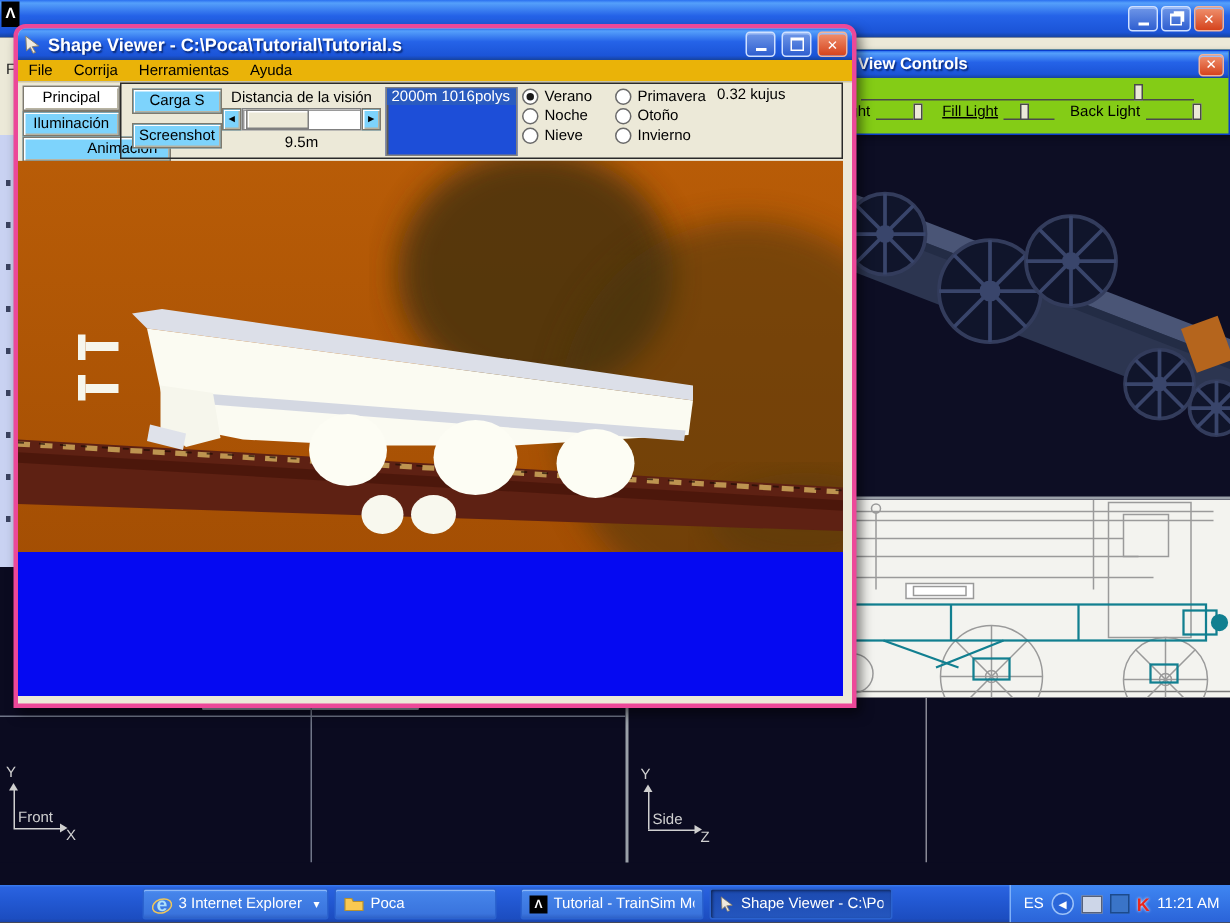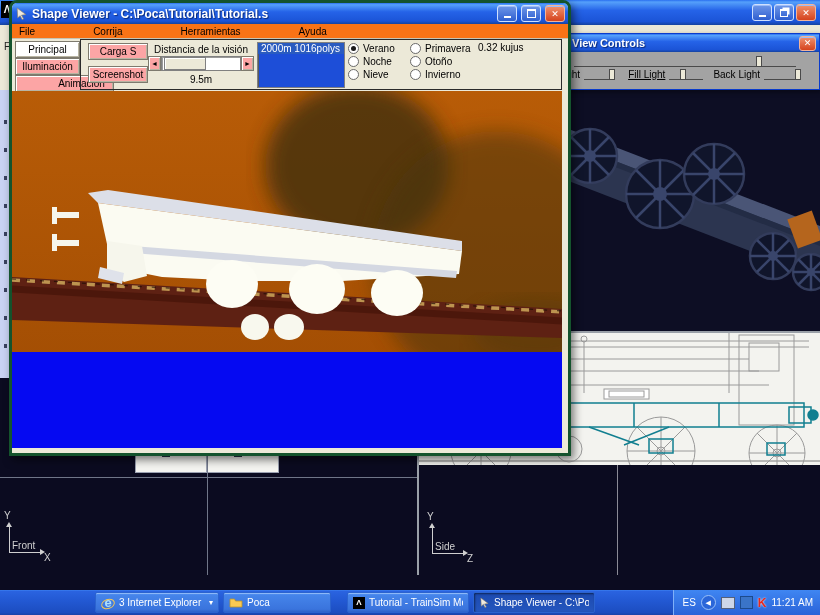--- a/index.html
+++ b/index.html
@@ -11,31 +11,31 @@
   .xp-blue{background:linear-gradient(180deg,#2a6ff0 0%,#55a0fb 8%,#2563e8 42%,#1b54d7 86%,#16439f 100%);}
   .tan{background:#ece9d8;}
   .capbtn{width:18px;height:15px;border-radius:3px;border:1px solid #cfe0ff;
           background:linear-gradient(180deg,#6f97e8,#2f5fd0);display:flex;align-items:center;
           justify-content:center;color:#fff;font-size:9px;box-shadow:inset 0 1px 0 #9dbcf6;}
   .capbtn.close{background:linear-gradient(180deg,#f0926f,#d5431d);border-color:#f3b49a;}
   .gl-min{width:7px;height:2px;background:#fff;margin-top:7px;}
   .gl-max{width:7px;height:6px;border:1px solid #fff;border-top-width:2px;}
   .gl-restore{width:6px;height:5px;border:1px solid #fff;border-top-width:2px;box-shadow:2px -2px 0 -0.5px #fff;}
 
-  .btn-classic{background:#fca5a5;border:1px solid #7e7a6e;box-shadow:inset 1px 1px 0 #fff,inset -1px -1px 0 #b8b4a2;
+  .btn-classic{background:#7dd3fc;border:1px solid #7e7a6e;box-shadow:inset 1px 1px 0 #fff,inset -1px -1px 0 #b8b4a2;
                display:flex;align-items:center;justify-content:center;font-size:10px;color:#000;}
   .btn-classic.active{background:#ffffff;}
 
   
-  .sv-window{left:9px;top:0;width:556px;height:450px;border:3px solid #14532d;border-radius:8px 8px 0 0;
+  .sv-window{left:9px;top:16px;width:556px;height:450px;border:3px solid #ec4899;border-radius:8px 8px 0 0;
              box-shadow:3px 4px 8px rgba(0,0,0,.5);background:#ece9d8;}
   .sv-title{height:21px;border-radius:5px 5px 0 0;display:flex;align-items:center;padding:0 3px;gap:4px;}
   .sv-title .txt{color:#fff;font-weight:bold;font-size:12px;flex:1;white-space:nowrap;overflow:hidden;
                  text-shadow:1px 1px 1px #0a2a7a;}
-  .sv-menubar{height:14px;background:#f97316;border-bottom:1px solid #c6c3b2;display:flex;align-items:center;gap:44px;}
+  .sv-menubar{height:14px;background:#eab308;border-bottom:1px solid #c6c3b2;display:flex;align-items:center;}
   .sv-menubar span{padding:0 7px;font-size:10px;color:#000;}
   .sv-toolbar{position:relative;height:52px;background:#ece9d8;}
   .tool-frame{left:68px;top:0;width:480px;height:49px;border:1px solid #2a2a2a;}
   .tabbtn{left:3px;width:63px;height:15px;}
   .slider-shell{display:flex;align-items:center;height:13px;}
   .sl-arrow{width:11px;height:13px;font-size:7px;}
   .sl-track{flex:1;height:13px;background:#fff;border:1px solid #808080;box-shadow:inset 1px 1px 0 #9a9a9a;position:relative;}
   .sl-thumb{position:absolute;top:0;height:11px;background:#ece9d8;border:1px solid #808080;box-shadow:inset 1px 1px 0 #fff;}
   .listbox{background:#1d4ed8;border:1px solid #808080;box-shadow:inset 1px 1px 0 #5a5a5a;font-size:10px;overflow:hidden;}
   .listbox .sel{background:#2a5bc0;color:#fff;padding:0 3px;white-space:nowrap;}
@@ -46,21 +46,21 @@
 
   
   .bg-titlebar{left:0;top:0;width:820px;height:25px;}
   .tsm-ico{width:12px;height:17px;background:#000;color:#fff;font-size:10px;display:flex;align-items:center;
            justify-content:center;font-weight:bold;}
   .statusbar{left:0;top:575px;width:820px;height:15px;background:#ece9d8;display:flex;gap:2px;padding-top:1px;box-sizing:border-box;}
   .statusbar .cell{border:1px solid;border-color:#a8a490 #fff #fff #a8a490;font-size:10px;color:#000;
                    padding:0 4px;display:flex;align-items:center;white-space:nowrap;overflow:hidden;box-sizing:border-box;}
 
   
-  .vc{left:560px;top:33px;width:258px;height:55px;border:1px solid #0a3ccc;background:#a3a3a3;box-shadow:2px 2px 5px rgba(0,0,0,.4);}
+  .vc{left:560px;top:33px;width:258px;height:55px;border:1px solid #0a3ccc;background:#84cc16;box-shadow:2px 2px 5px rgba(0,0,0,.4);}
   .vc-title{height:18px;display:flex;align-items:center;padding:0 3px;}
   .vc-title .txt{color:#fff;font-weight:bold;font-size:11px;flex:1;margin-left:8px;text-shadow:1px 1px 1px #0a2a7a;}
   .vc-title .capbtn{width:15px;height:13px;}
   .mini-track{display:inline-block;position:relative;height:9px;border-bottom:1px solid #4a4a4a;vertical-align:middle;}
   .mini-thumb{position:absolute;bottom:-1px;width:4px;height:9px;background:#ece9d8;border:1px solid #4a4a4a;}
   .vc-row{display:flex;align-items:center;font-size:10px;color:#000;gap:4px;padding:2px 3px 0 3px;}
 
   
   .axis{position:absolute;color:#d0d0d0;font-size:10px;width:52px;height:62px;}
   .axis .vline{position:absolute;left:7px;top:14px;width:1px;height:28px;background:#cfcfcf;}

